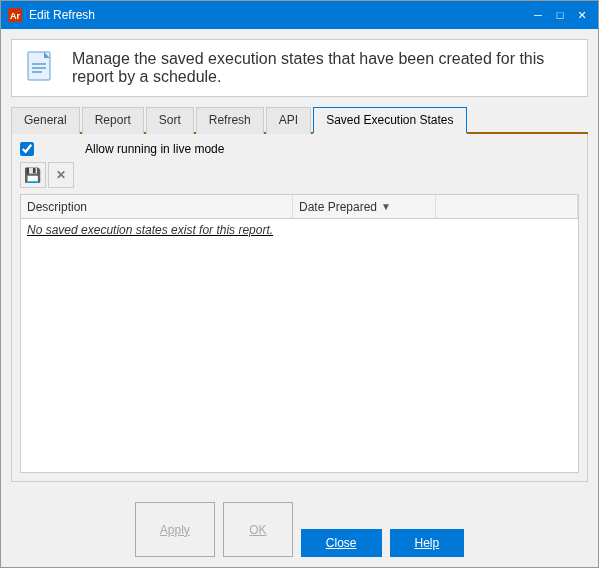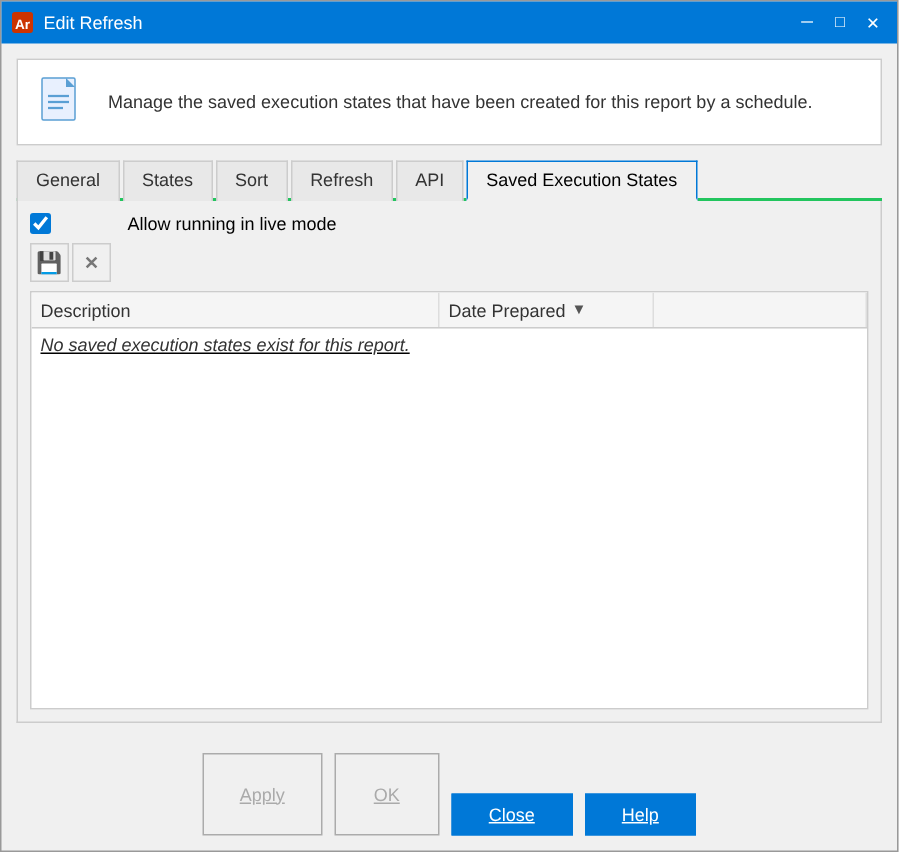--- a/index.html
+++ b/index.html
@@ -78,27 +78,27 @@
       width: 40px;
       height: 40px;
       margin-right: 10px;
       flex-shrink: 0;
       display: flex;
       align-items: center;
       justify-content: center;
     }
 
     .header-text {
-      font-size: 12px;
+      font-size: 16px;
       color: #333;
     }
 
     .tabs {
       display: flex;
-      border-bottom: 2px solid #22c55e;
+      border-bottom: 2px solid #a16207;
       margin-bottom: 0;
       flex-shrink: 0;
     }
 
     .tab {
       padding: 5px 12px;
       cursor: pointer;
       border: 1px solid #ccc;
       border-bottom: none;
       background: #e8e8e8;
@@ -291,21 +291,21 @@
           <line x1="8" y1="14" x2="22" y2="14" stroke="#5a9fd4" stroke-width="1.5"></line>
           <line x1="8" y1="18" x2="22" y2="18" stroke="#5a9fd4" stroke-width="1.5"></line>
           <line x1="8" y1="22" x2="18" y2="22" stroke="#5a9fd4" stroke-width="1.5"></line>
         </svg>
       </div>
       <span class="header-text">Manage the saved execution states that have been created for this report by a schedule.</span>
     </div>
 
     <div class="tabs">
       <div class="tab">General</div>
-      <div class="tab">States</div>
+      <div class="tab">Report</div>
       <div class="tab">Sort</div>
       <div class="tab">Refresh</div>
       <div class="tab">API</div>
       <div class="tab active">Saved Execution States</div>
     </div>
 
     <div class="tab-content">
 
       <div class="checkbox-row">
         <input type="checkbox" checked="" style="">

